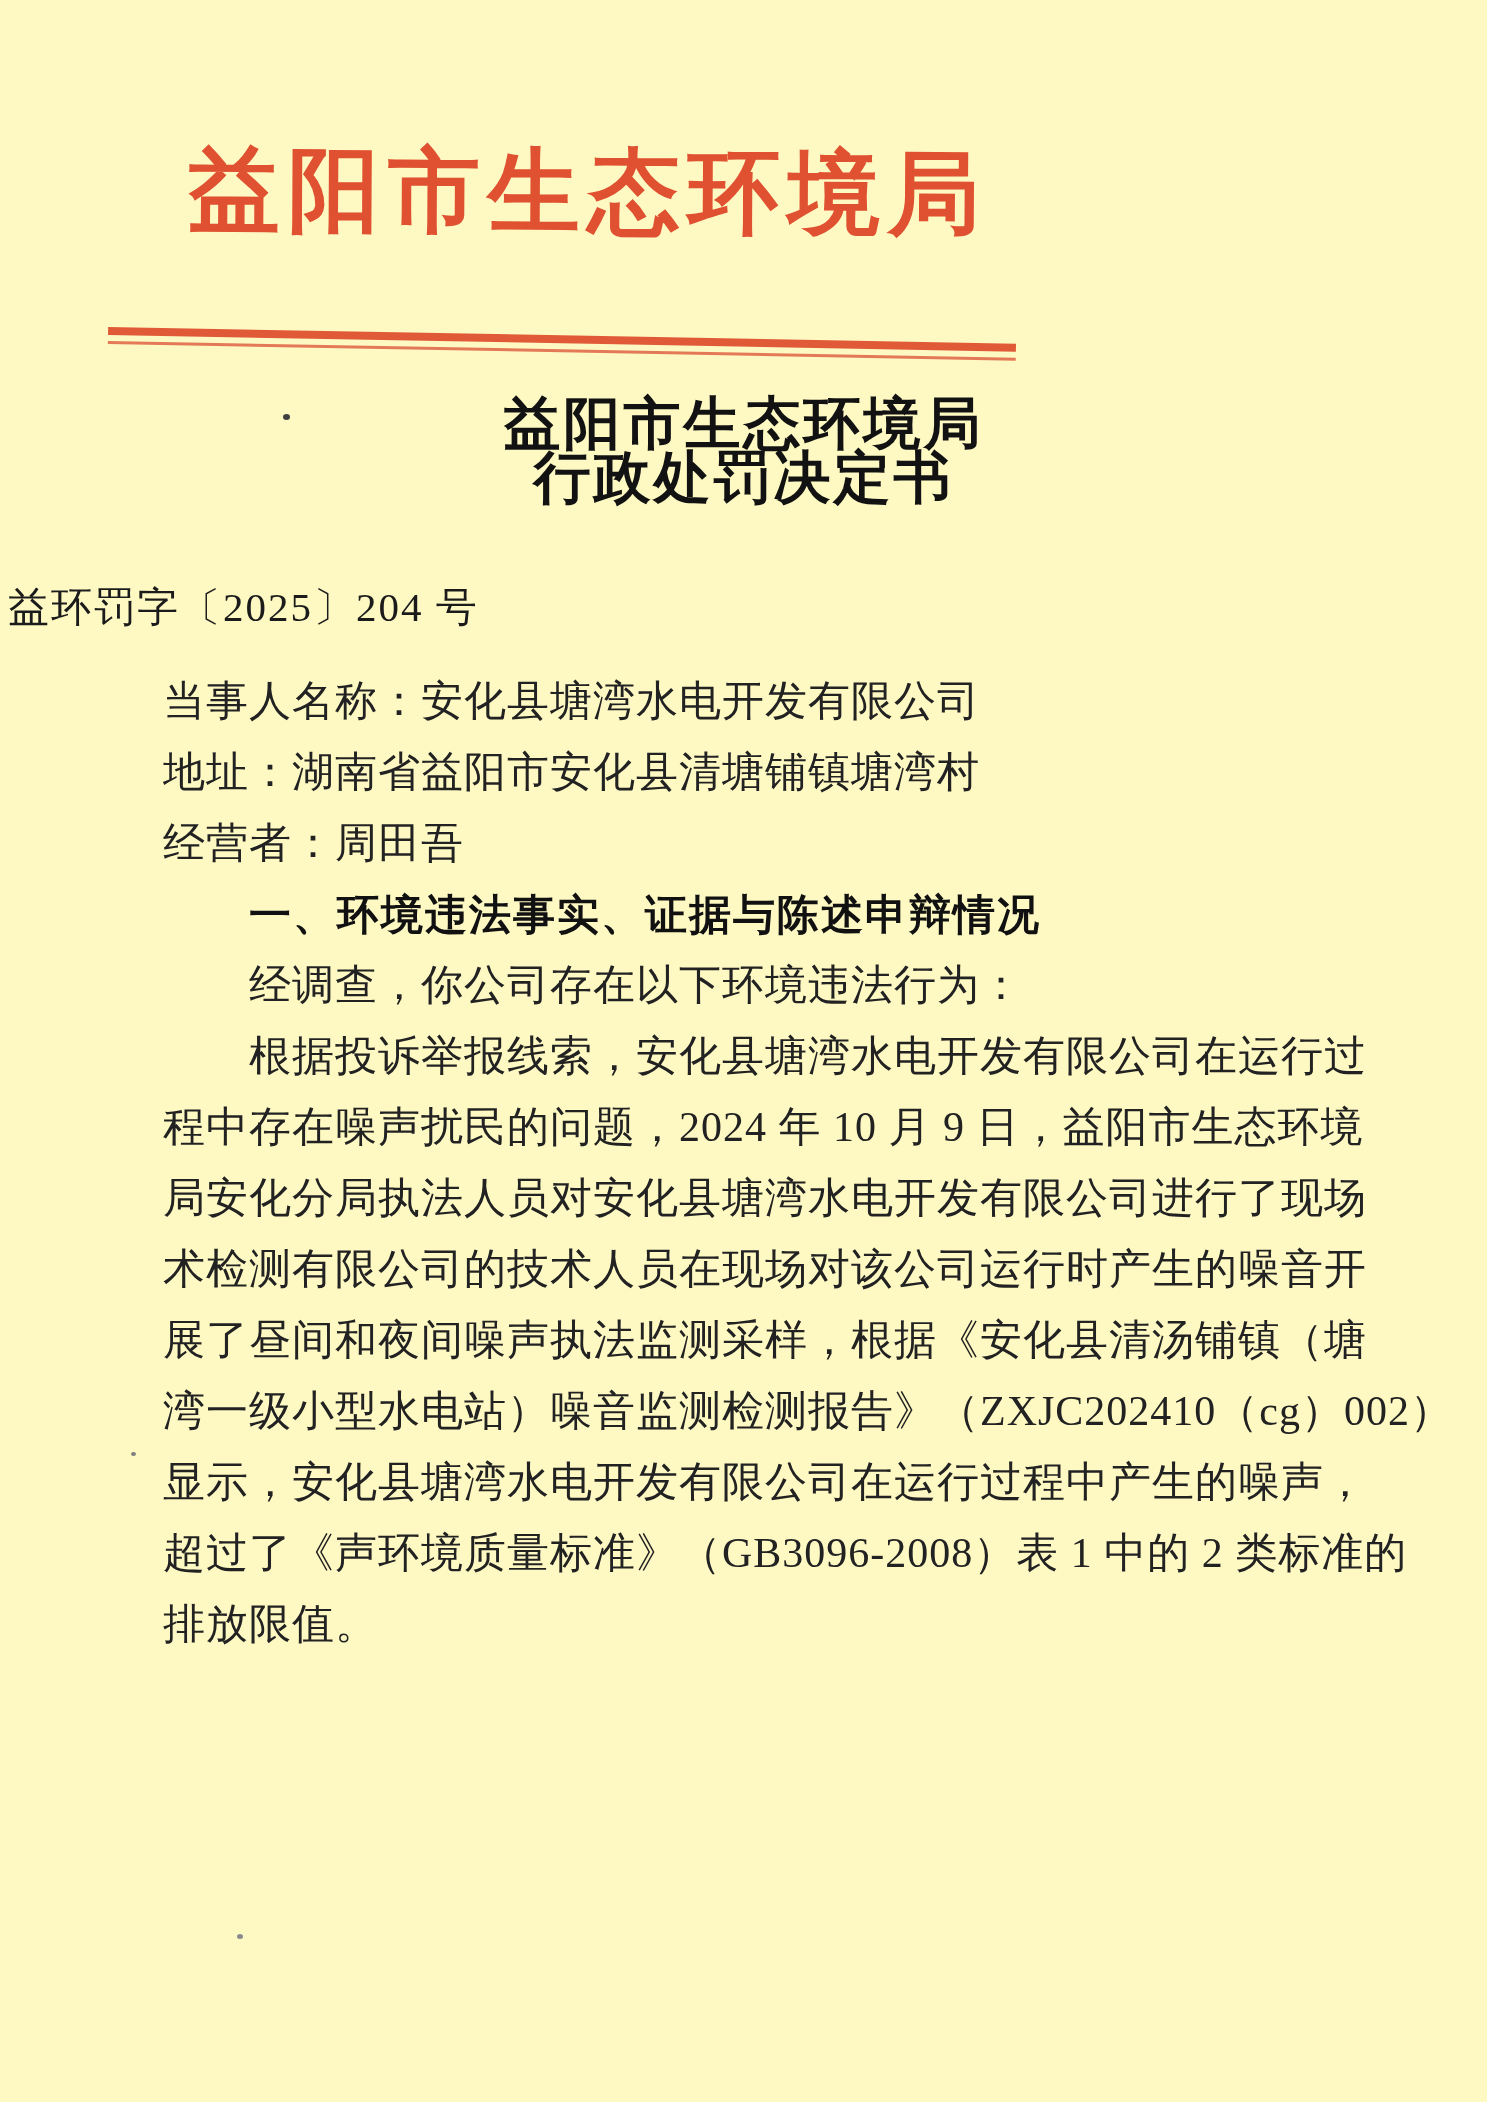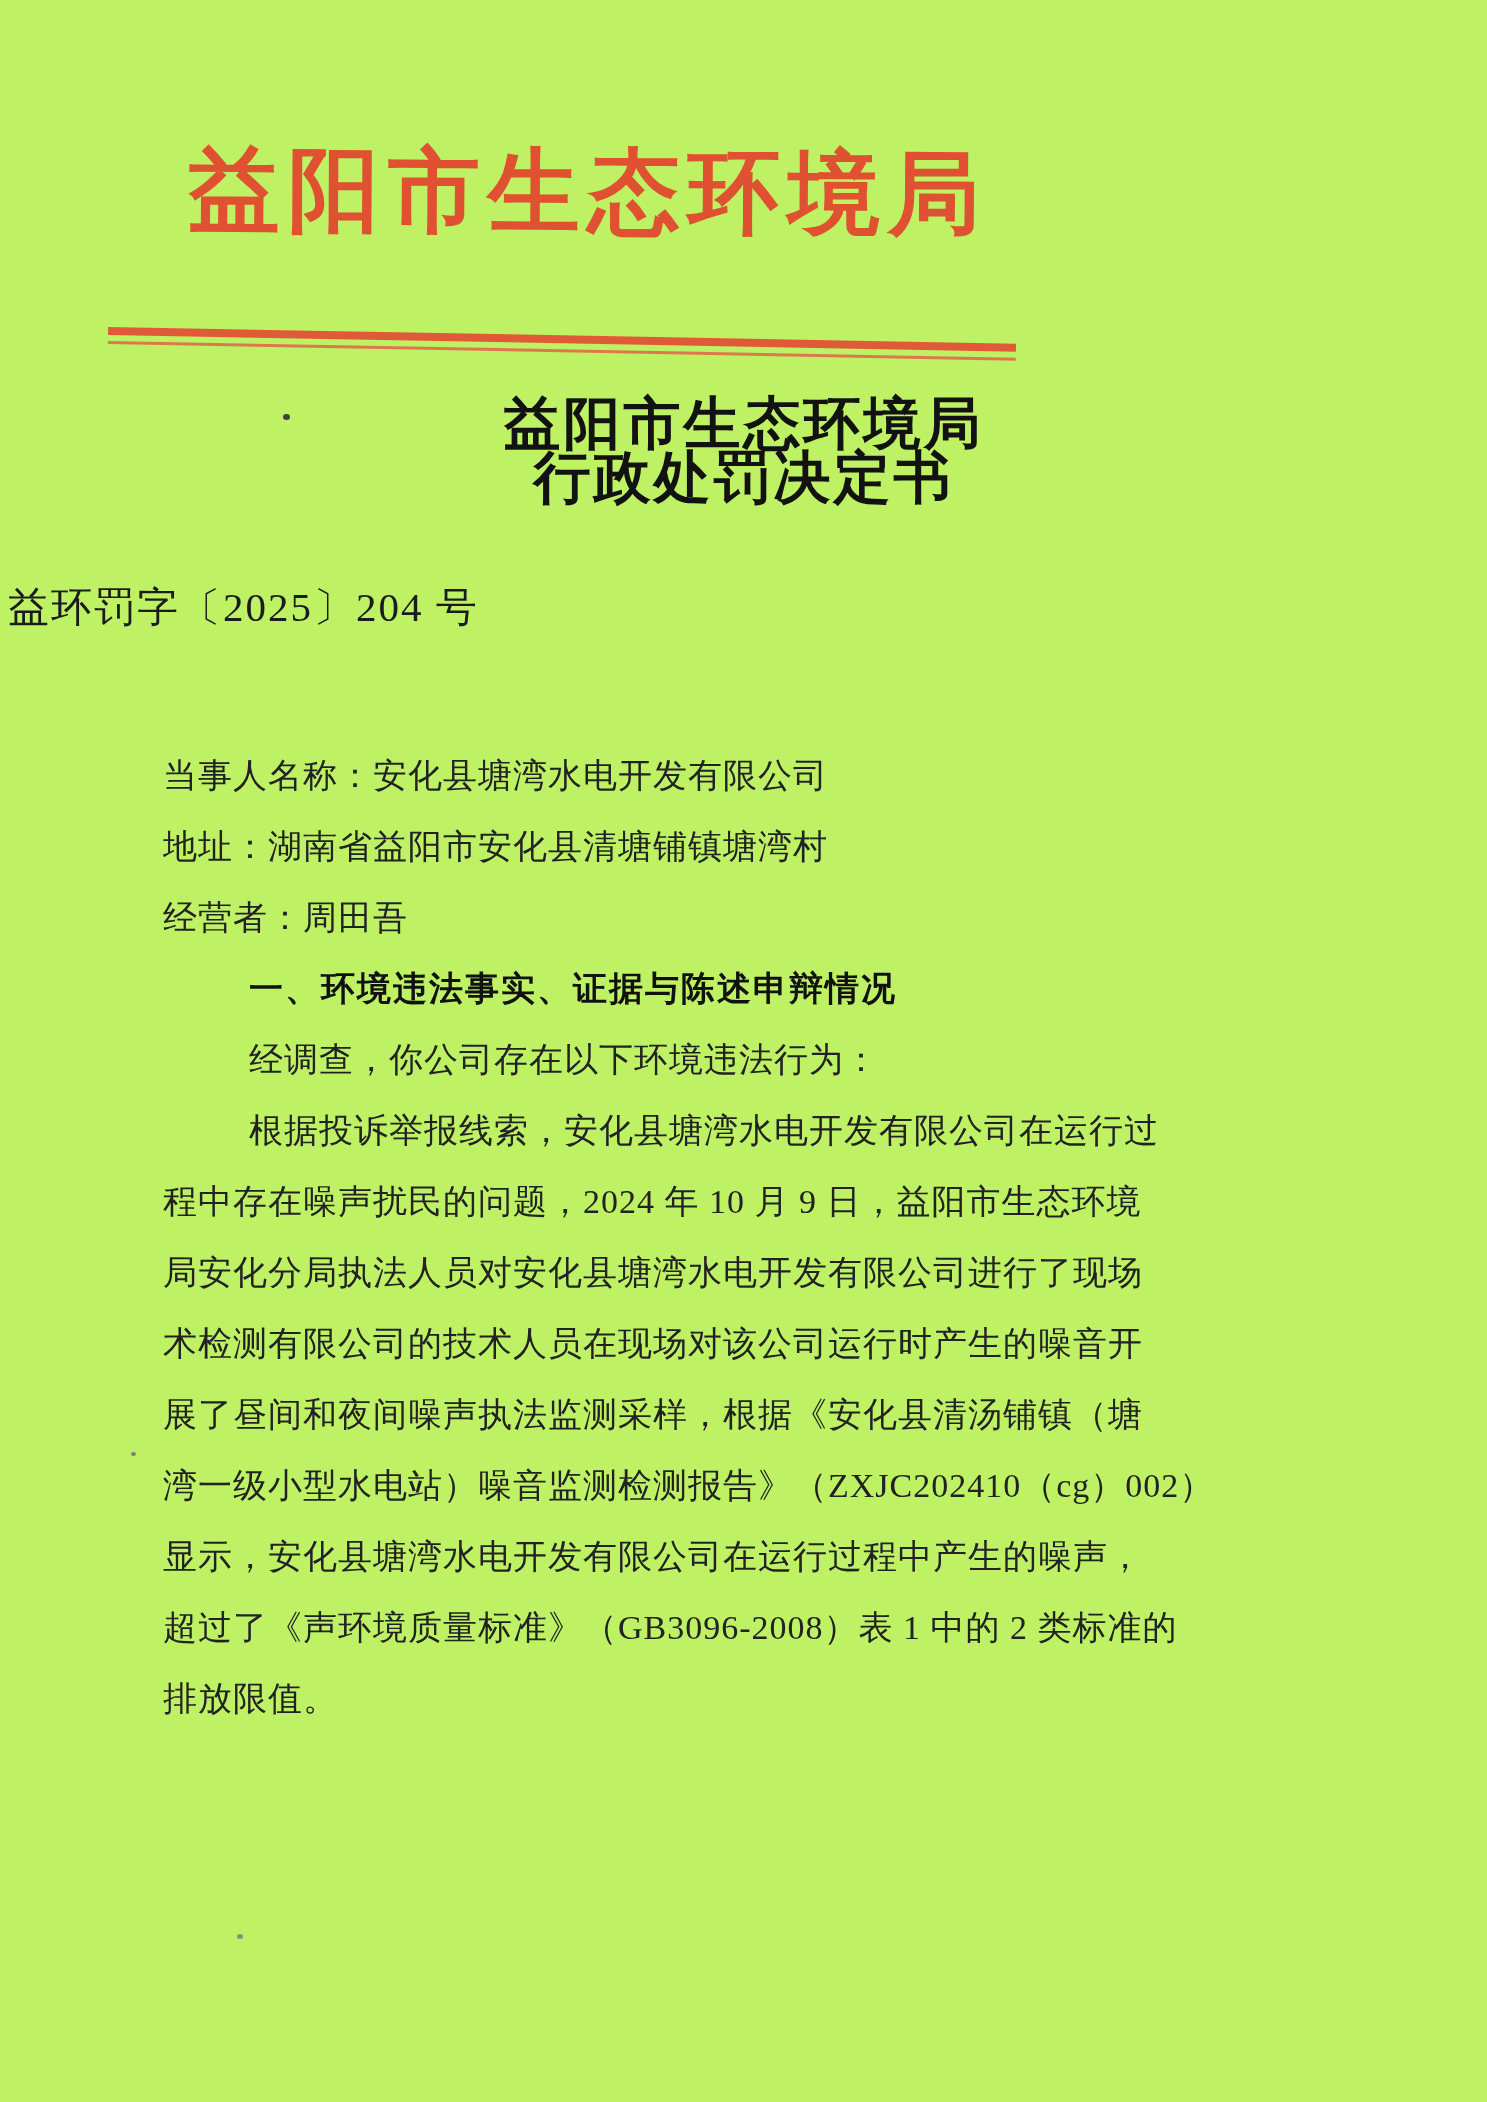--- a/index.html
+++ b/index.html
@@ -1,19 +1,19 @@
 <!DOCTYPE html>
 <html><head>
 <meta charset="utf-8">
 <style>
   html,body{margin:0;padding:0;background:#ffffff;}
   .page{
     position:relative;
     width:1487px;height:2102px;
-    background:#bef264;
+    background:#fef9c3;
     overflow:hidden;
     font-family:"Liberation Serif","DejaVu Serif",serif;
     color:#1d1d1d;
   }
   
   .letterhead-title{
     position:absolute;
     left:188px;top:128px;
     font-size:92px;
     font-weight:700;
@@ -50,23 +50,23 @@
     font-size:41px;
     letter-spacing:2px;
     color:#1b1b1b;
     white-space:nowrap;
     margin-left:8px;
   }
 
   
   .body-block{
     position:absolute;
-    left:163px;top:740px;
+    left:163px;top:666px;
     width:1170px;
-    font-size:34px;
+    font-size:42px;
     letter-spacing:1px;
     color:#222222;
   }
   .line{
     height:71px;
     line-height:71px;
     white-space:nowrap;
   }
   .line.indent{text-indent:86px;}
   .line.heading{

